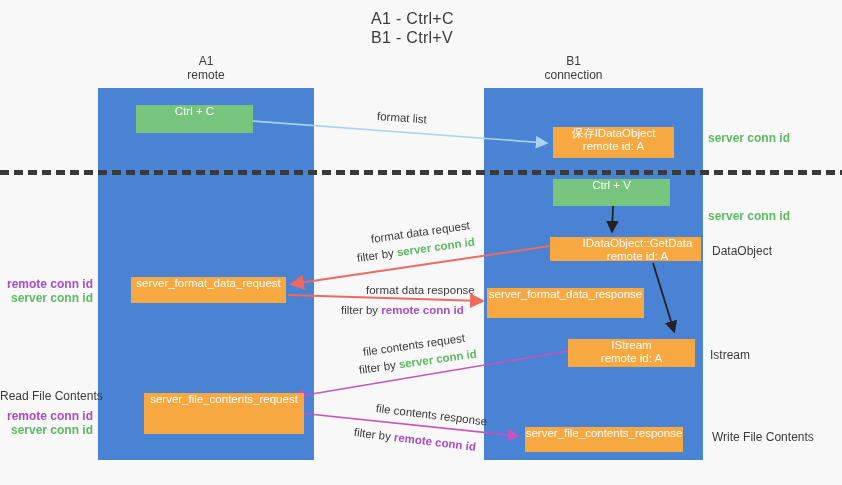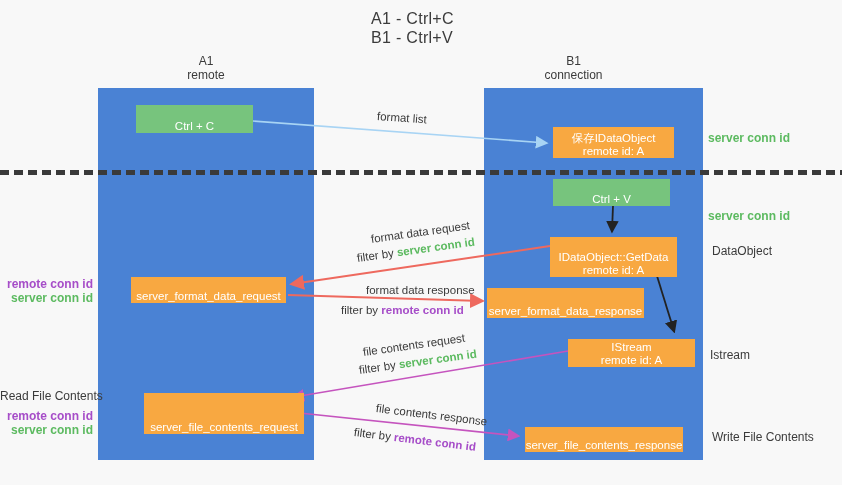--- a/index.html
+++ b/index.html
@@ -18,21 +18,21 @@
   .abs{position:absolute;}
   .title{font-size:16px; line-height:19px; letter-spacing:.3px;}
   .colhead{text-align:center; font-size:12px; line-height:14px;}
   .column{background:var(--column-blue); z-index:1;}
   .divider{
     z-index:2;
     background:repeating-linear-gradient(90deg,#3a3a3a 0 9px,transparent 9px 14px);
   }
   .node{
     z-index:4; display:flex; flex-direction:column; align-items:center;
-    justify-content:flex-end; color:#fff; font-size:11.5px; line-height:13px;
+    justify-content:flex-start; color:#fff; font-size:11.5px; line-height:13px;
     text-align:center; white-space:nowrap;
   }
   .green{background:var(--green-box);}
   .orange{background:var(--orange-box);}
   .side{z-index:5; font-size:12px; line-height:13.5px; white-space:nowrap;}
   .side.bold-green{color:var(--green-text); font-weight:700;}
   .side.bold-purple{color:var(--purple-text); font-weight:700;}
   .leftgroup{z-index:5; width:93px; text-align:right; font-size:12px; line-height:13.5px;}
   .leftgroup div{white-space:nowrap;}
   .mid{
@@ -105,21 +105,21 @@
   <div class="abs node green" style="left:136px; top:105px; width:117px; height:28px;">
     <div>Ctrl + C</div>
   </div>
   <div class="abs node orange" style="left:553px; top:127px; width:121px; height:31px;">
     <div>保存IDataObject</div>
     <div>remote id: A</div>
   </div>
   <div class="abs node green" style="left:553px; top:179px; width:117px; height:27px;">
     <div>Ctrl + V</div>
   </div>
-  <div class="abs node orange" style="left:550px; top:237px; width:127px; height:40px;">
+  <div class="abs node orange" style="left:550px; top:237px; width:127px; height:24px;padding-left:24px;">
     <div>IDataObject::GetData</div>
     <div>remote id: A</div>
   </div>
   <div class="abs node orange" style="left:131px; top:277px; width:155px; height:26px;">
     <div>server_format_data_request</div>
   </div>
   <div class="abs node orange" style="left:487px; top:288px; width:157px; height:30px;">
     <div>server_format_data_response</div>
   </div>
   <div class="abs node orange" style="left:568px; top:339px; width:127px; height:28px;">

